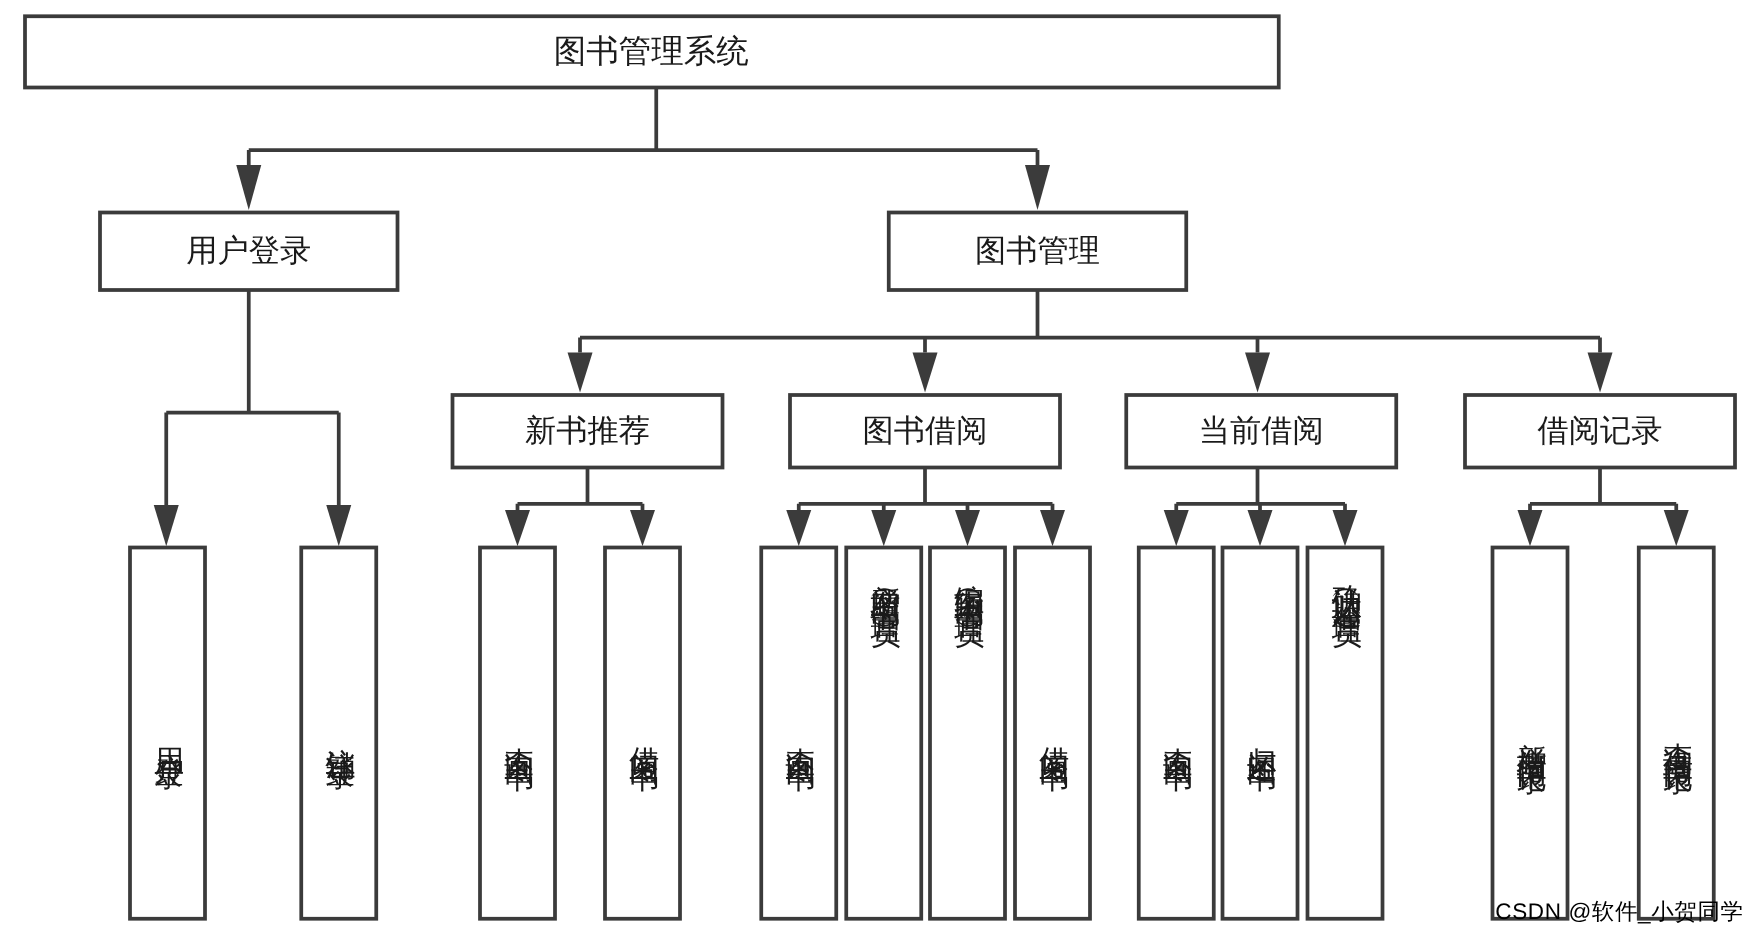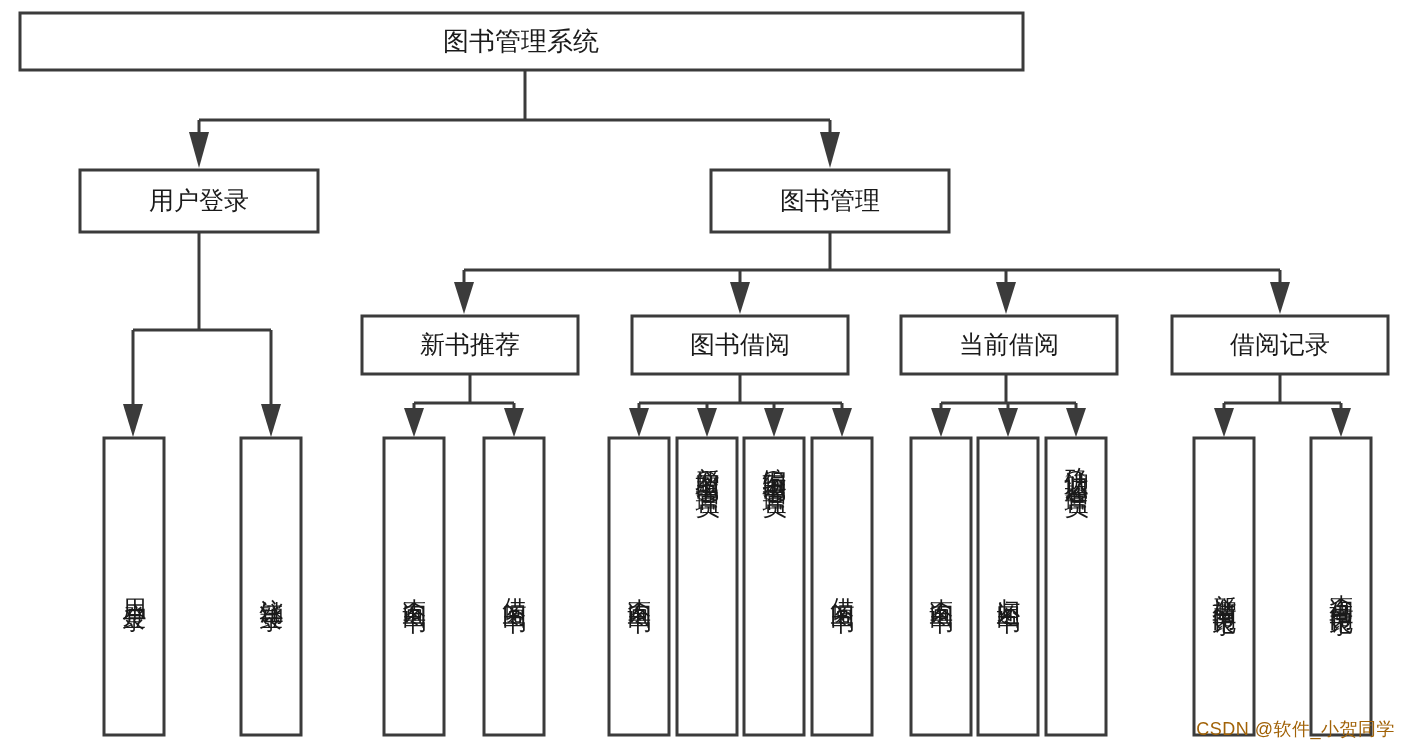--- a/index.html
+++ b/index.html
@@ -18,21 +18,21 @@
     fill:#1a1a1a;
     text-anchor:middle;
     dominant-baseline:middle;
   }
   .label-h{font-size:25px;}
   .label-root{font-size:26px;}
   .watermark{
     position:absolute;
     right:10px;bottom:6px;
     font-size:18px;
-    color:#a16207;
+    color:#000000;
     font-family:"Liberation Sans","DejaVu Sans",sans-serif;
     white-space:nowrap;
     letter-spacing:0.5px;
   }
 </style>
 </head>
 <body>
 
 <div id="diagram-root">
   <svg class="canvas" viewBox="0 0 1405 747">

